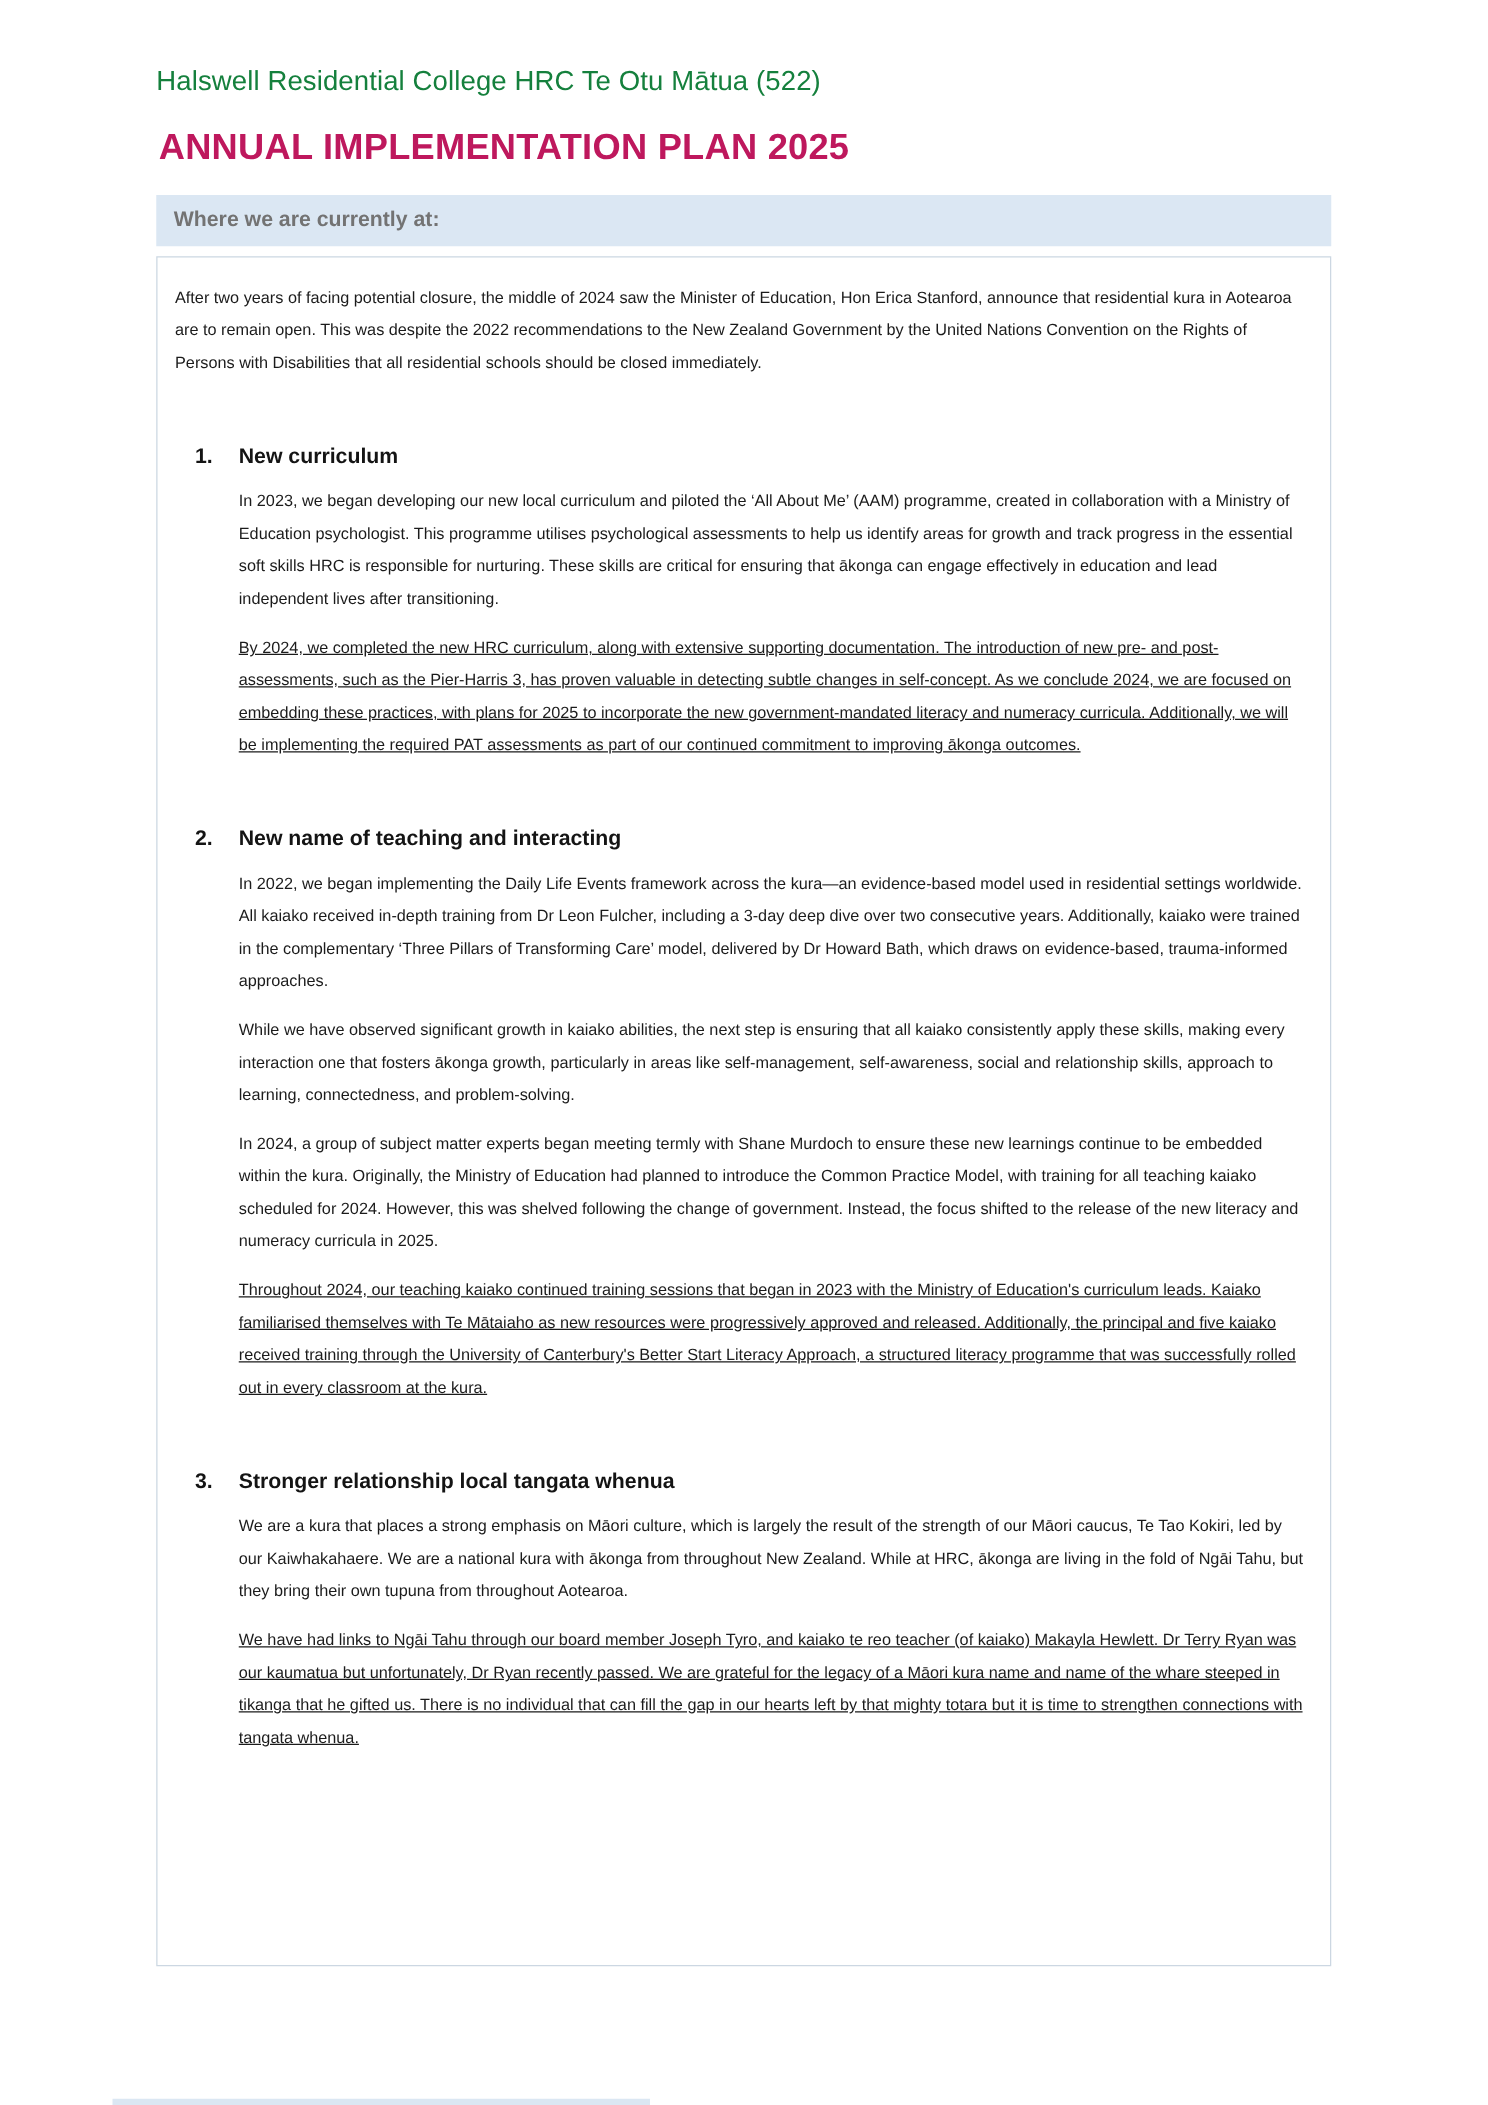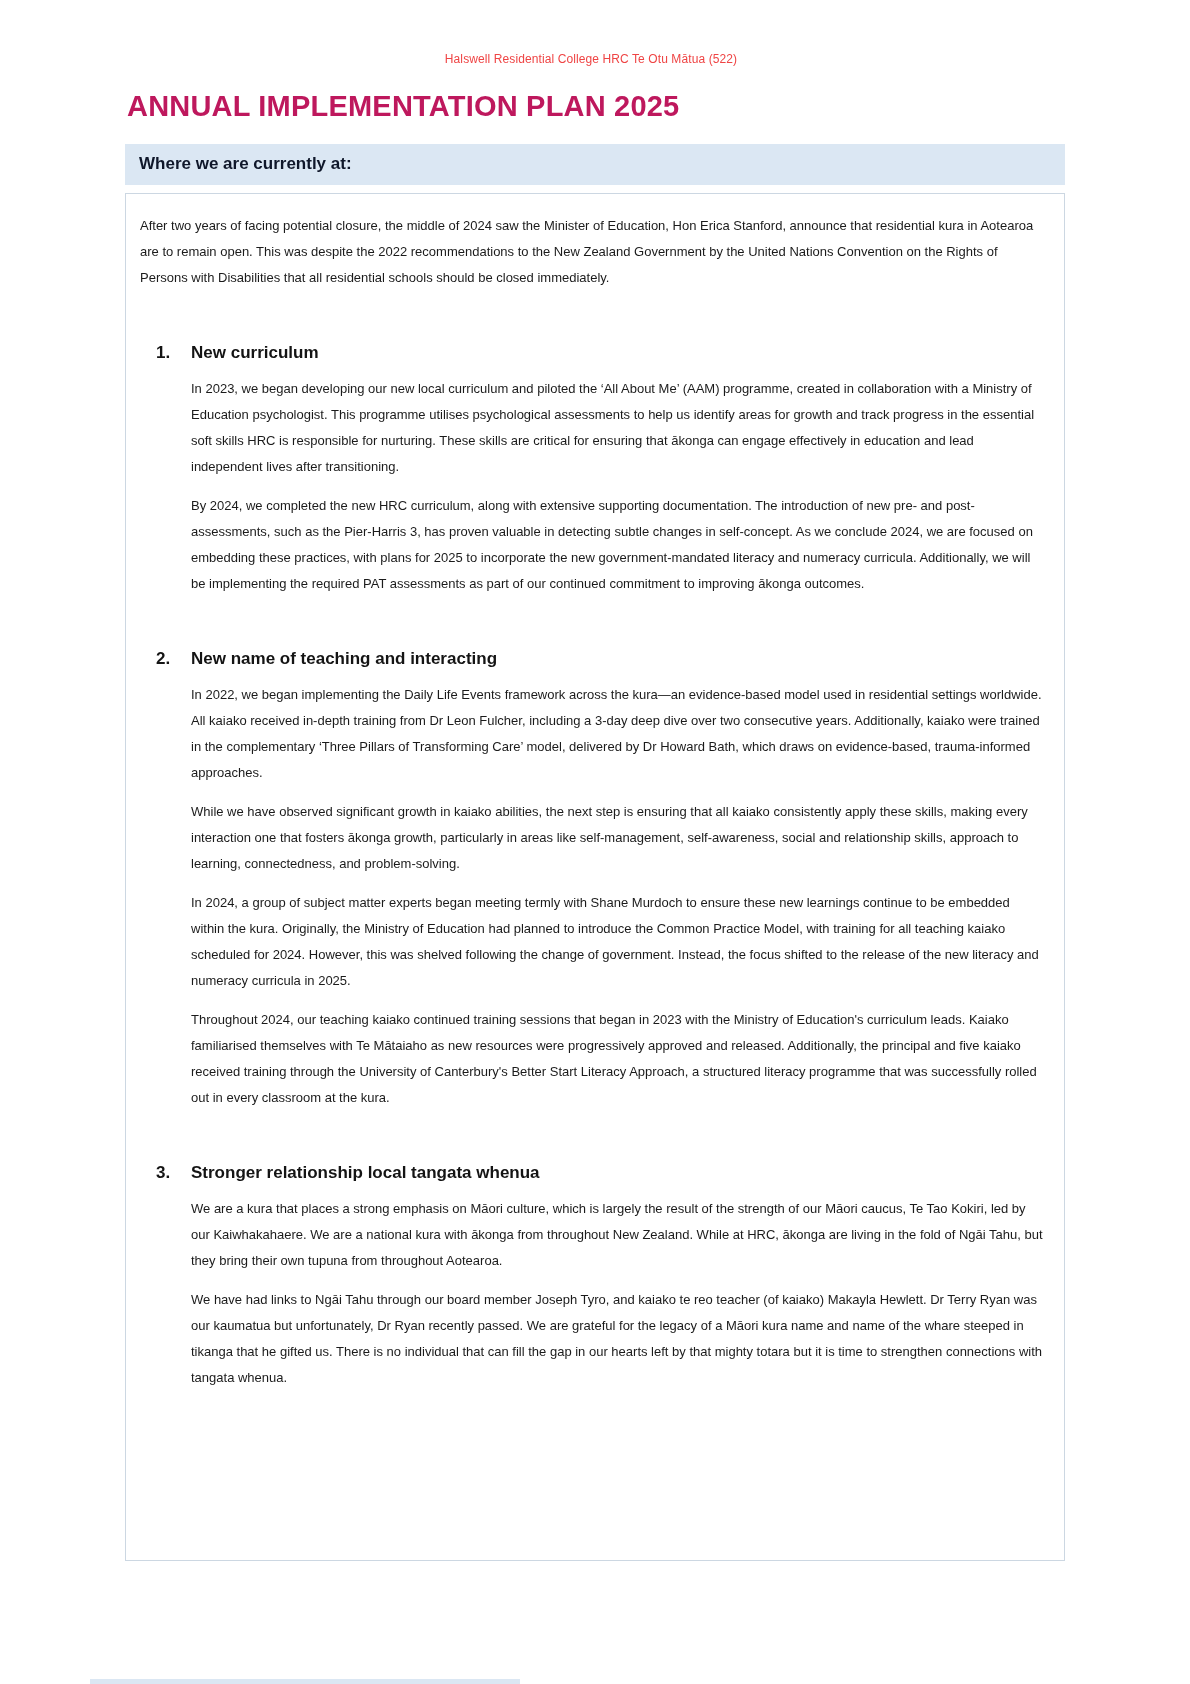--- a/index.html
+++ b/index.html
@@ -11,41 +11,41 @@
     font-family: "Liberation Sans", "DejaVu Sans", sans-serif;
     color: #1b1b1b;
     overflow: hidden;
   }
   .page {
     width: 940px;
     margin: 0 auto;
     padding-top: 52px;
   }
   .doc-header {
-    text-align: center;
-    font-size: 12px;
-    color: #ef4444;
+    text-align: left;
+    font-size: 22px;
+    color: #15803d;
     padding-right: 8px;
     letter-spacing: 0.1px;
   }
   h1.page-title {
     margin-top: 24px;
     margin-left: 2px;
     font-size: 29px;
     font-weight: bold;
     color: #be185d;
     letter-spacing: 0.2px;
   }
   .heading-box {
     margin-top: 21px;
     background: #dbe7f3;
     padding: 10px 26px 11px 14px;
     font-size: 17px;
     font-weight: bold;
-    color: #0f172a;
+    color: #737373;
   }
   .content-box {
     margin-top: 8px;
     border: 1.5px solid #ccd7e2;
     background: #ffffff;
     padding: 19px 16px 24px 12px;
     min-height: 1368px;
   }
   .content-box p {
     font-size: 13px;
@@ -61,21 +61,21 @@
     color: #141414;
     margin-left: 18px;
     margin-bottom: 13px;
   }
   .section-num { width: 35px; flex: 0 0 35px; }
   .section .para {
     margin-left: 53px;
     margin-right: 2px;
     margin-bottom: 13px;
   }
-  .section .para:last-child { margin-bottom: 0; }
+  .section .para:last-child { margin-bottom: 0; text-decoration: underline; }
   .bottom-strip {
     position: absolute;
     left: 90px;
     bottom: 0;
     width: 430px;
     height: 5px;
     background: #dbe7f3;
   }
 </style>
 </head>

